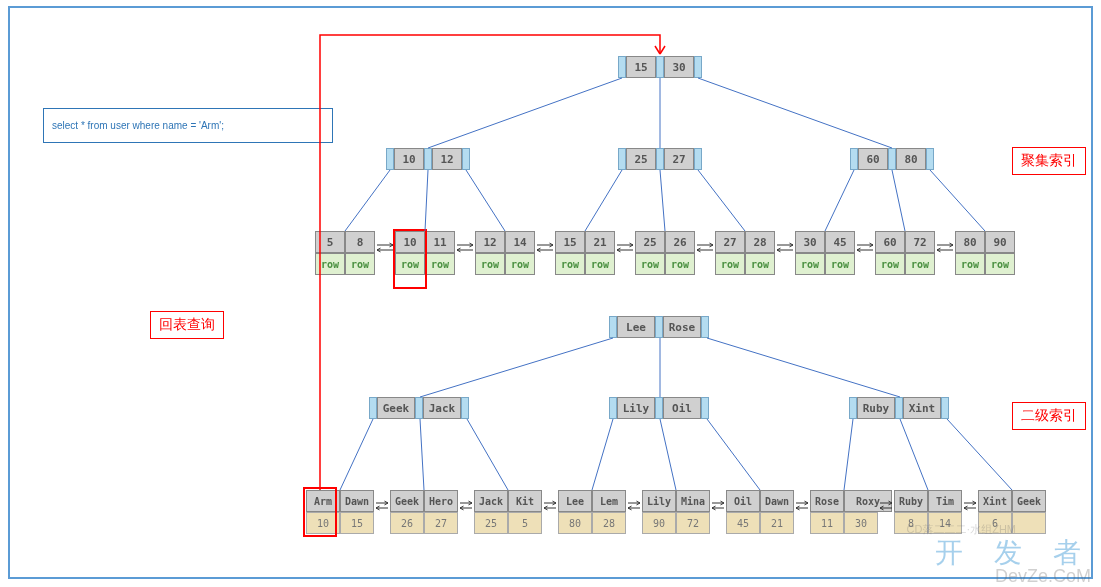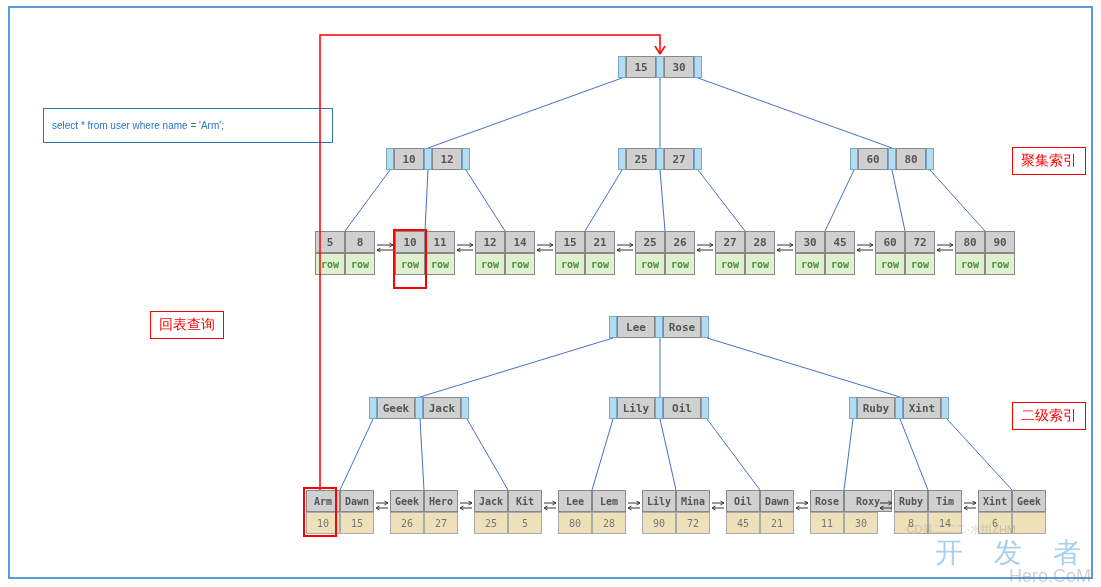--- a/index.html
+++ b/index.html
@@ -413,13 +413,13 @@
     <line x1="976" y1="508" x2="964" y2="508" stroke="#333" stroke-width="1"></line>
     <line x1="964" y1="508" x2="967.5103302475615" y2="506.0822978455832" stroke="#333" stroke-width="1"></line>
     <line x1="964" y1="508" x2="967.5103302475615" y2="509.9177021544168" stroke="#333" stroke-width="1"></line>
     <path d="M320 490 L320 35 L660 35 L660 54" stroke="#FF0000" stroke-width="1.5" fill="none"></path>
     <line x1="660" y1="54" x2="655" y2="46" stroke="#FF0000" stroke-width="1.5"></line>
     <line x1="660" y1="54" x2="665" y2="46" stroke="#FF0000" stroke-width="1.5"></line>
   </svg>
 
 <div class="cdn-text">CD落二二二·水组ZHM</div>
 <div class="watermark">开 发 者</div>
-<div class="watermark2">Hero.CoM</div>
+<div class="watermark2">DevZe.CoM</div>
 
 </body></html>

